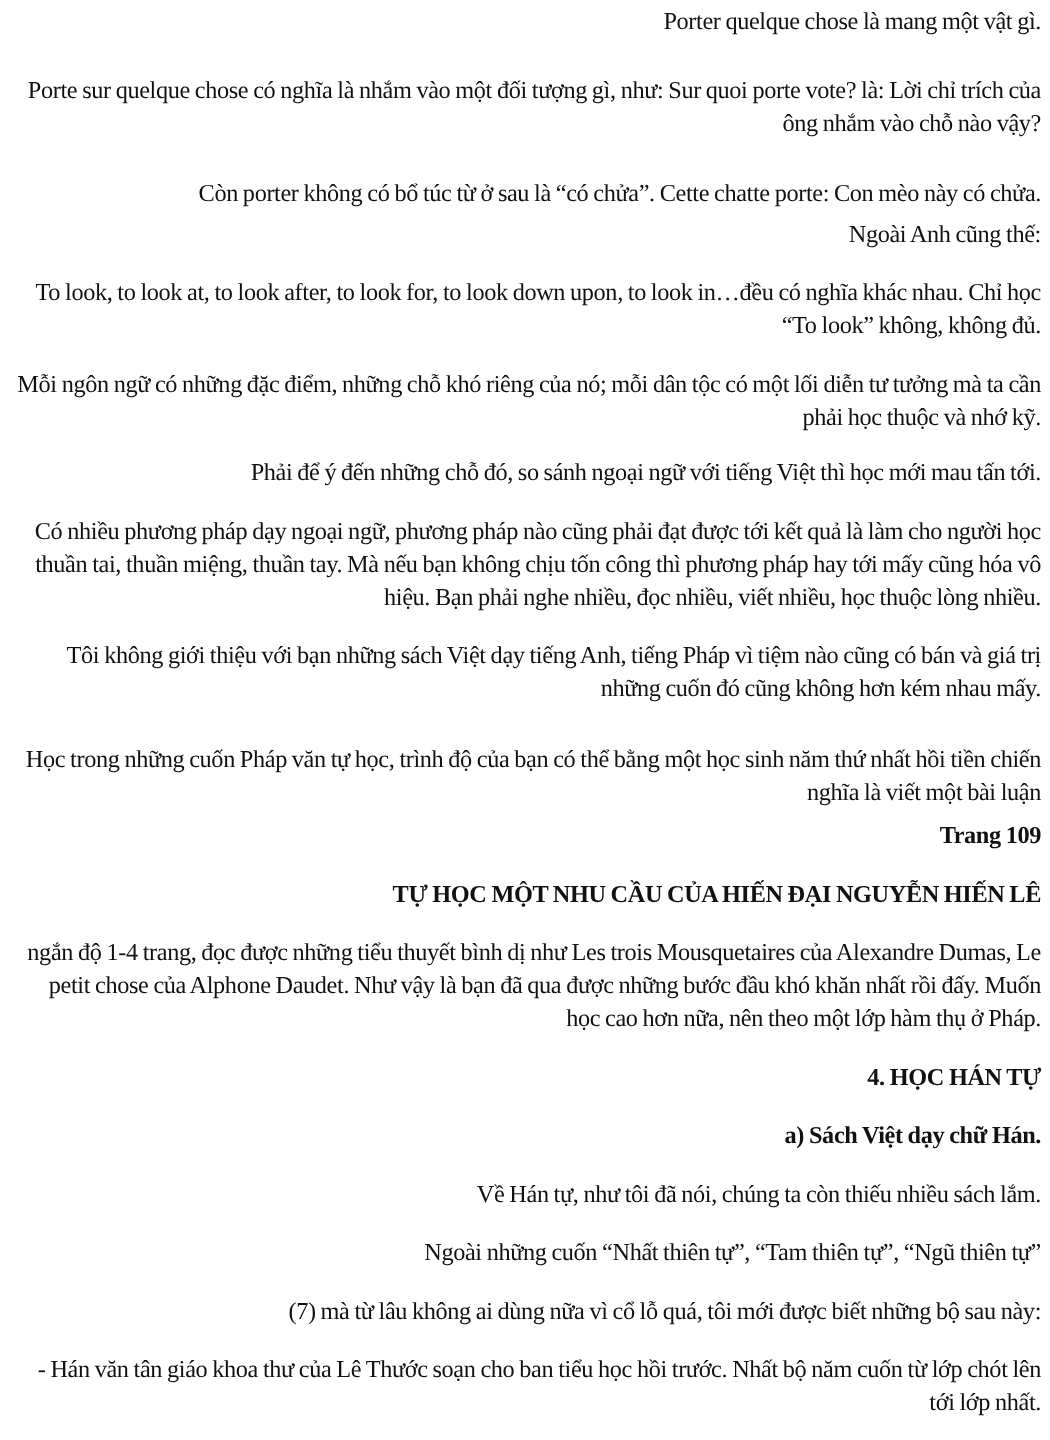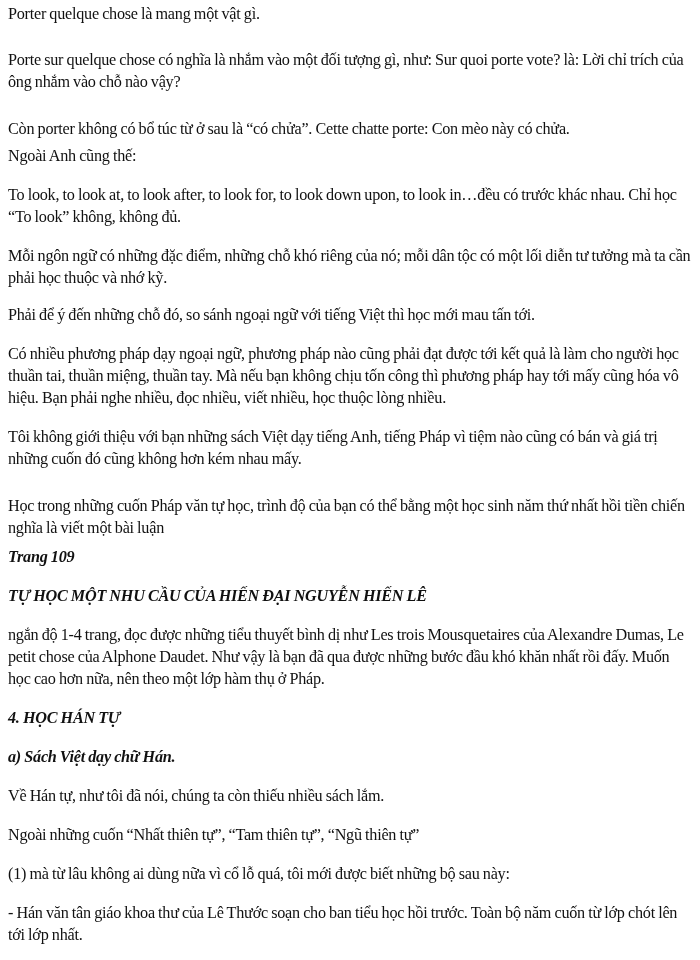--- a/index.html
+++ b/index.html
@@ -24,42 +24,42 @@
     .p {
       position: absolute;
       left: 0;
       width: 686px;
       font-size: 16.2px;
       line-height: 22px;
       margin: 0;
       letter-spacing: -0.25px;
       word-spacing: -0.5px;
       white-space: normal;
+      text-align: right;
     }
     .p.bi {
       font-weight: bold;
-      font-style: italic;
     }
   </style>
 </head>
 <body>
 
 <div class="page">
   <p class="p" style="top:3px">Porter quelque chose là mang một vật gì.</p>
   <p class="p" style="top:49px">Porte sur quelque chose có nghĩa là nhắm vào một đối tượng gì, như: Sur quoi porte vote? là: Lời chỉ trích của ông nhắm vào chỗ nào vậy?</p>
   <p class="p" style="top:118px">Còn porter không có bổ túc từ ở sau là “có chửa”. Cette chatte porte: Con mèo này có chửa.</p>
   <p class="p" style="top:145px">Ngoài Anh cũng thế:</p>
-  <p class="p" style="top:184px">To look, to look at, to look after, to look for, to look down upon, to look in…đều có trước khác nhau. Chỉ học “To look” không, không đủ.</p>
+  <p class="p" style="top:184px">To look, to look at, to look after, to look for, to look down upon, to look in…đều có nghĩa khác nhau. Chỉ học “To look” không, không đủ.</p>
   <p class="p" style="top:245px">Mỗi ngôn ngữ có những đặc điểm, những chỗ khó riêng của nó; mỗi dân tộc có một lối diễn tư tưởng mà ta cần phải học thuộc và nhớ kỹ.</p>
   <p class="p" style="top:304px">Phải để ý đến những chỗ đó, so sánh ngoại ngữ với tiếng Việt thì học mới mau tấn tới.</p>
   <p class="p" style="top:343px">Có nhiều phương pháp dạy ngoại ngữ, phương pháp nào cũng phải đạt được tới kết quả là làm cho người học thuần tai, thuần miệng, thuần tay. Mà nếu bạn không chịu tốn công thì phương pháp hay tới mấy cũng hóa vô hiệu. Bạn phải nghe nhiều, đọc nhiều, viết nhiều, học thuộc lòng nhiều.</p>
   <p class="p" style="top:426px">Tôi không giới thiệu với bạn những sách Việt dạy tiếng Anh, tiếng Pháp vì tiệm nào cũng có bán và giá trị những cuốn đó cũng không hơn kém nhau mấy.</p>
   <p class="p" style="top:495px">Học trong những cuốn Pháp văn tự học, trình độ của bạn có thể bằng một học sinh năm thứ nhất hồi tiền chiến nghĩa là viết một bài luận</p>
   <p class="p bi" style="top:546px">Trang 109</p>
   <p class="p bi" style="top:585px">TỰ HỌC MỘT NHU CẦU CỦA HIẾN ĐẠI NGUYỄN HIẾN LÊ</p>
   <p class="p" style="top:624px">ngắn độ 1-4 trang, đọc được những tiểu thuyết bình dị như Les trois Mousquetaires của Alexandre Dumas, Le petit chose của Alphone Daudet. Như vậy là bạn đã qua được những bước đầu khó khăn nhất rồi đấy. Muốn học cao hơn nữa, nên theo một lớp hàm thụ ở Pháp.</p>
   <p class="p bi" style="top:707px">4. HỌC HÁN TỰ</p>
   <p class="p bi" style="top:746px">a) Sách Việt dạy chữ Hán.</p>
   <p class="p" style="top:785px">Về Hán tự, như tôi đã nói, chúng ta còn thiếu nhiều sách lắm.</p>
   <p class="p" style="top:824px">Ngoài những cuốn “Nhất thiên tự”, “Tam thiên tự”, “Ngũ thiên tự”</p>
-  <p class="p" style="top:863px">(1) mà từ lâu không ai dùng nữa vì cổ lỗ quá, tôi mới được biết những bộ sau này:</p>
-  <p class="p" style="top:902px">- Hán văn tân giáo khoa thư của Lê Thước soạn cho ban tiểu học hồi trước. Toàn bộ năm cuốn từ lớp chót lên tới lớp nhất.</p>
+  <p class="p" style="top:863px">(7) mà từ lâu không ai dùng nữa vì cổ lỗ quá, tôi mới được biết những bộ sau này:</p>
+  <p class="p" style="top:902px">- Hán văn tân giáo khoa thư của Lê Thước soạn cho ban tiểu học hồi trước. Nhất bộ năm cuốn từ lớp chót lên tới lớp nhất.</p>
 </div>
 
 </body></html>

